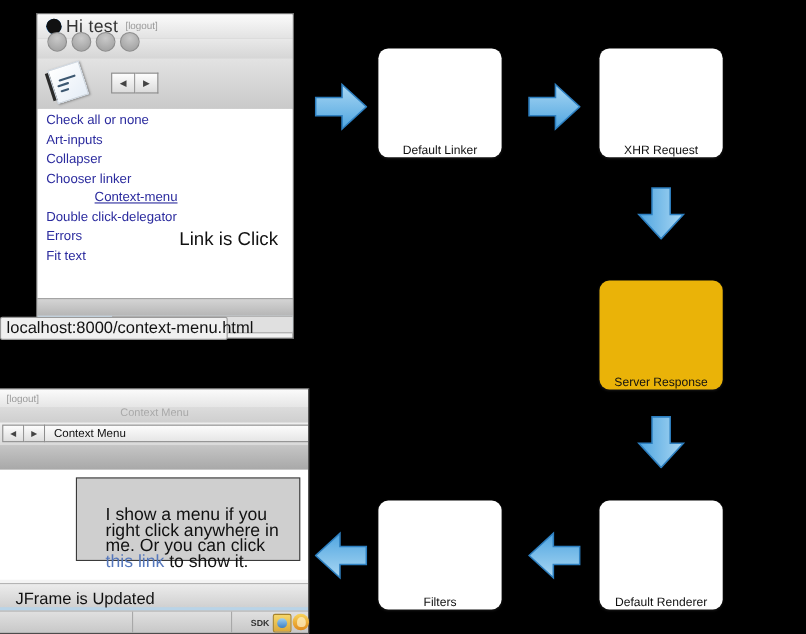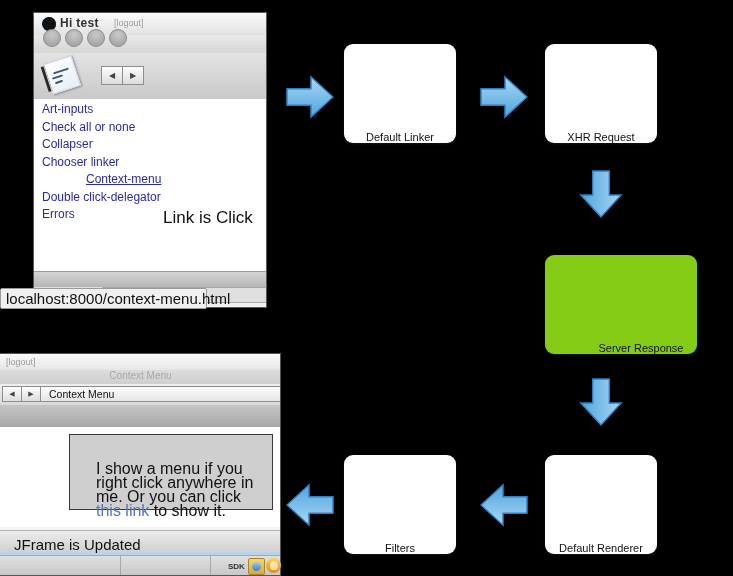--- a/index.html
+++ b/index.html
@@ -18,21 +18,21 @@
   
   #win1{left:33px;top:12px;width:234px;height:296px;background:#f2f2f2;
         border:1px solid #5a5a5a;overflow:hidden;}
   #win1 .titlebar{position:absolute;left:0;top:0;width:234px;height:22px;
         background:linear-gradient(#fbfbfb,#e2e2e2);
         border-bottom:1px solid #b4b4b4;}
   .logo-circle{position:absolute;left:8px;top:4px;width:14px;height:14px;border-radius:50%;
         background:#2b7ec9;overflow:hidden;}
   .logo-circle:after{content:"";position:absolute;left:-2px;top:4px;width:20px;height:14px;
         background:#111;transform:rotate(-28deg);transform-origin:0 0;}
-  .hi-test{position:absolute;left:26px;top:3px;font-size:12px;font-weight:bold;color:#333;
+  .hi-test{position:absolute;left:26px;top:3px;font-size:16px;font-weight:normal;color:#333;
         letter-spacing:.3px;}
   .logout{position:absolute;left:80px;top:5px;font-size:9px;color:#9a9a9a;}
 
   
   #win1 .btnrow{position:absolute;left:0;top:22px;width:234px;height:18px;
         background:linear-gradient(#e9e9e9,#d6d6d6);border-bottom:1px solid #bdbdbd;}
   .gbtn{position:absolute;top:-6px;width:16px;height:16px;border-radius:50%;
         background:radial-gradient(circle at 50% 30%,#c9c9c9,#9b9b9b);
         border:1px solid #8d8d8d;}
   .gbtn:nth-of-type(1){left:9px;}
@@ -158,27 +158,28 @@
           <span class="ln ln3"></span>
       </span>
       <span class="navgroup">
         <span class="navbtn">◀</span>
         <span class="navbtn">▶</span>
       </span>
     </div>
 
     <div class="page">
       <div class="linklist">
+        <a>Check all or none</a>
         <a>Art-inputs</a>
-        <a>Check all or none</a>
         <a>Collapser</a>
         <a>Chooser linker</a>
         <a class="active">Context-menu</a>
         <a>Double click-delegator</a>
         <a>Errors</a>
+        <a>Fit text</a>
       </div>
     </div>
 
     <div class="statusgrad"></div>
     <div class="bluebar"></div>
     <div class="greybox"></div>
   </div>
 
   <div class="big-msg">Link is Click</div>
   <div class="urltip">localhost:8000/context-menu.html</div>
@@ -221,21 +222,21 @@
   <div class="sdk-ic1"></div>
   <div class="sdk-ic2"></div>
 
   <div id="flow-layer">
       <div class="fbox" style="left: 344px; top: 44px; width: 112px; height: 99px; background: rgb(255, 255, 255);">
         <span>Default Linker</span>
       </div>
       <div class="fbox" style="left: 545px; top: 44px; width: 112px; height: 99px; background: rgb(255, 255, 255);">
         <span>XHR Request</span>
       </div>
-      <div class="fbox" style="left: 545px; top: 255px; width: 112px; height: 99px; background: #84cc16; padding-left: 40px;">
+      <div class="fbox" style="left: 545px; top: 255px; width: 112px; height: 99px; background: #eab308;">
         <span>Server Response</span>
       </div>
       <div class="fbox" style="left: 545px; top: 455px; width: 112px; height: 99px; background: rgb(255, 255, 255);">
         <span>Default Renderer</span>
       </div>
       <div class="fbox" style="left: 344px; top: 455px; width: 112px; height: 99px; background: rgb(255, 255, 255);">
         <span>Filters</span>
       </div>
       <div class="arrow" style="left: 286px; top: 74px; width: 48px; height: 46px;"><svg viewBox="0 0 100 100" width="48" height="46" preserveAspectRatio="none">
           <defs>

